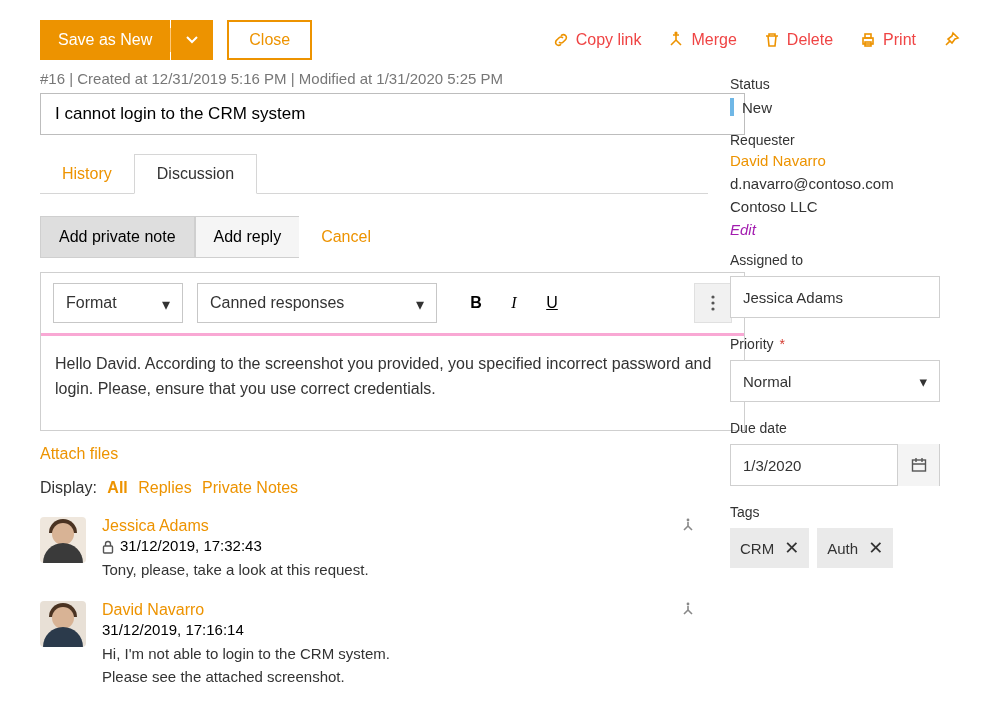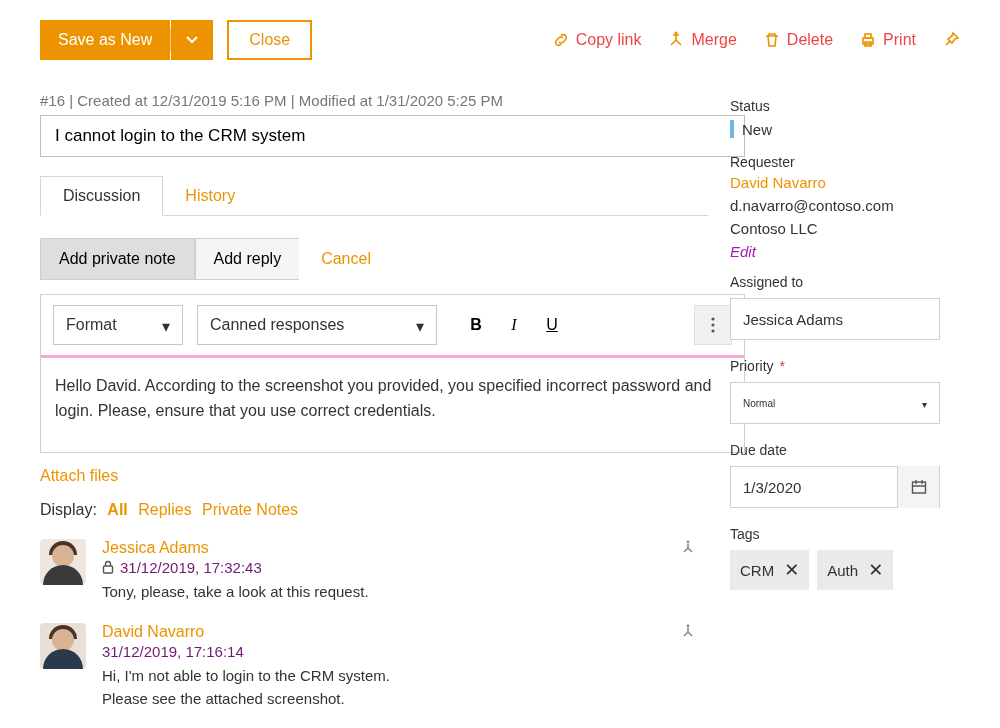--- a/index.html
+++ b/index.html
@@ -12,21 +12,21 @@
   .btn-save { background:#ed9300; color:#fff; border:none; height:40px; padding:0 18px; font-size:16px; cursor:pointer; }
   .btn-save-divider { width:1px; background:#ffc877; height:24px; align-self:center; }
   .btn-save-chevron { background:#ed9300; color:#fff; border:none; height:40px; padding:0 14px; cursor:pointer; display:flex; align-items:center; }
   .btn-close { background:#fff; border:2px solid #ed9300; color:#ed9300; height:40px; padding:0 20px; font-size:16px; margin-left:14px; cursor:pointer; }
   .toolbar-spacer { flex:1; }
   .tool-link { display:flex; align-items:center; color:#ef4444; margin-left:26px; font-size:16px; cursor:pointer; }
   .tool-link .ico { margin-right:6px; }
   .pin { margin-left:26px; color:#ed9300; cursor:pointer; }
 
   
-  .columns { display:flex; margin-top:32px; }
+  .columns { display:flex; margin-top:10px; }
   .col-main { flex:1; min-width:0; }
   .col-side { width:230px; margin-left:22px; }
 
   .meta-line { color:#777; font-size:15px; margin-bottom:6px; }
   .title-input { width:705px; height:42px; border:1px solid #bdbdbd; font-size:17px; padding:0 14px; }
 
   
   .tabs { display:flex; align-items:flex-end; margin-top:18px; border-bottom:1px solid #d6d6d6; }
   .tab { padding:10px 22px; font-size:16px; cursor:pointer; }
   .tab.active { border:1px solid #d6d6d6; border-bottom:1px solid #fff; position:relative; top:1px; background:#fff; }
@@ -62,36 +62,36 @@
   
   .item { display:flex; margin-top:20px; }
   .avatar { width:46px; height:46px; border-radius:4px; background:#e8e0d6; position:relative; overflow:hidden; flex-shrink:0; }
   .avatar.f { background:#efe7dd; }
   .avatar .head { position:absolute; width:22px; height:22px; background:#d8b395; border-radius:50%; top:6px; left:12px; }
   .avatar .body { position:absolute; width:40px; height:26px; background:#2b3a4b; border-radius:20px 20px 0 0; bottom:-6px; left:3px; }
   .avatar.f .body { background:#3a3a3a; }
   .avatar .hair { position:absolute; width:28px; height:14px; background:#4a3322; border-radius:14px 14px 0 0; top:2px; left:9px; }
   .item-body { margin-left:16px; flex:1; min-width:0; }
   .item-author { color:#ed9300; font-size:16px; }
-  .item-date-row { display:flex; align-items:center; margin-top:2px; color:#701a75; }
+  .item-date-row { display:flex; align-items:flex-end; margin-top:2px; color:#000000; }
   .lock-ico { margin-right:6px; }
   .item-text { margin-top:4px; line-height:1.55; }
   .item-action-ico { width:28px; text-align:right; color:#888; cursor:pointer; }
 
   
   .field-label { font-size:14px; margin-top:6px; color:#333; }
   .status-val { display:flex; align-items:center; margin-top:6px; font-size:15px; }
   .status-marker { width:4px; height:18px; background:#6fb7e6; margin-right:8px; }
   .requester-name { color:#ed9300; margin-top:4px; cursor:pointer; }
   .requester-email { margin-top:6px; }
   .requester-company { margin-top:6px; }
   .edit-link { color:#a21caf; margin-top:6px; cursor:pointer; display:inline-block;font-style:italic; }
   .side-input-wrap { margin-top:8px; }
   .side-input { width:210px; height:42px; border:1px solid #cfcfcf; padding:0 12px; font-size:15px; display:flex; align-items:center; justify-content:space-between; background:#fff; }
-  .side-select { width:210px; height:42px; border:1px solid #cfcfcf; padding:0 12px; font-size:10px; display:flex; align-items:center; justify-content:space-between; cursor:pointer; background:#fff; }
+  .side-select { width:210px; height:42px; border:1px solid #cfcfcf; padding:0 12px; font-size:15px; display:flex; align-items:center; justify-content:space-between; cursor:pointer; background:#fff; }
   .req-star { color:#d43a2f; margin-left:6px; }
   .date-field { width:210px; height:42px; border:1px solid #cfcfcf; display:flex; align-items:center; font-size:15px; background:#fff; }
   .date-field .val { flex:1; padding:0 12px; }
   .date-field .cal { width:42px; height:42px; border-left:1px solid #cfcfcf; display:flex; align-items:center; justify-content:center; background:#f4f4f4; cursor:pointer; }
   .tags-row { display:flex; gap:8px; margin-top:8px; }
   .tag-chip { height:40px; background:#eaeaea; display:flex; align-items:center; padding:0 10px; font-size:15px; }
   .tag-chip .x { margin-left:10px; font-size:18px; cursor:pointer; }
   .attachments { margin-top:12px; display:flex; align-items:center; }
   .attach-name { color:#ed9300; cursor:pointer; }
   .trash { margin-left:6px; color:#888; cursor:pointer; }
@@ -164,22 +164,22 @@
   </div>
 
   <div class="columns">
 
     <div class="col-main">
       <div class="meta-line">#16 | Created at 12/31/2019 5:16 PM | Modified at 1/31/2020 5:25 PM</div>
       <input class="title-input" value="I cannot login to the CRM system" style="">
 
       
       <div class="tabs">
+        <div class="tab inactive">History</div>
         <div class="tab active">Discussion</div>
-        <div class="tab inactive">History</div>
       </div>
 
       
       <div class="reply-row">
         <button class="seg-btn active">Add private note</button>
         <button class="seg-btn first">Add reply</button>
         <span class="cancel-link">Cancel</span>
       </div>
 
       

